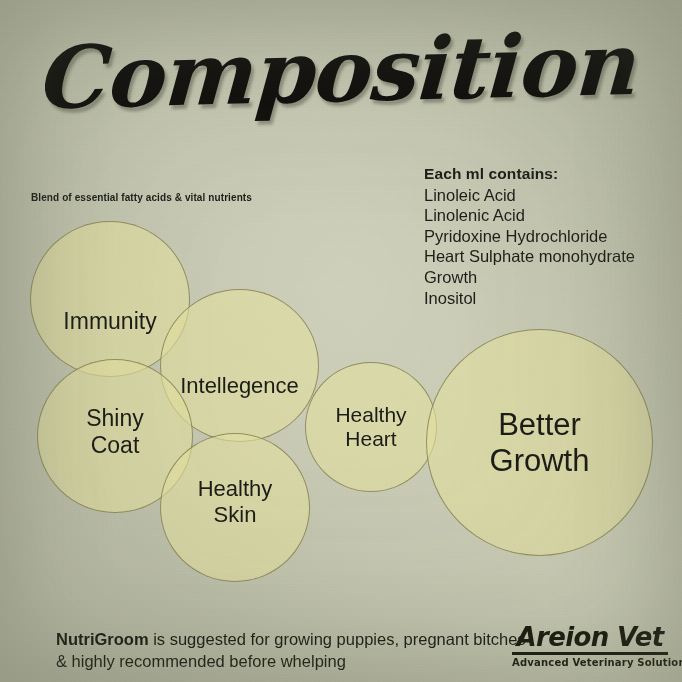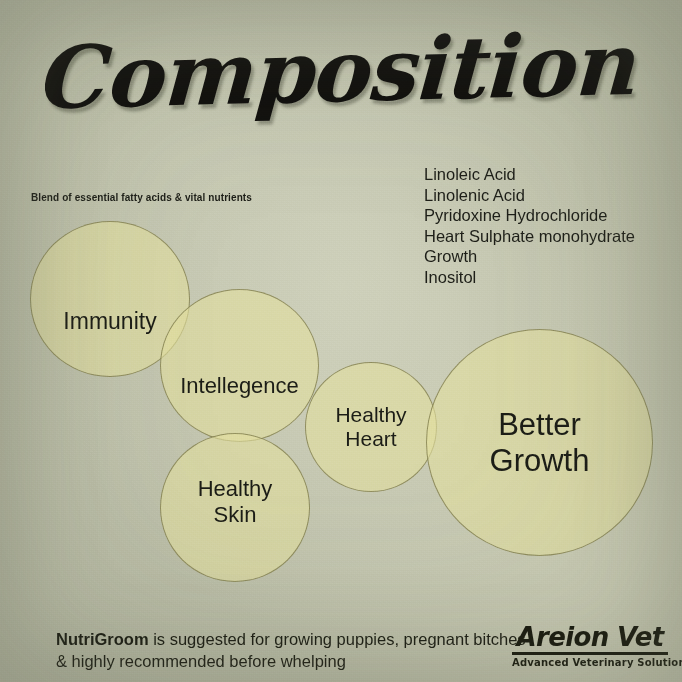--- a/index.html
+++ b/index.html
@@ -166,38 +166,42 @@
 </head>
 <body>
 
 <div id="poster">
 
   <div class="title">Composition</div>
 
   <div class="blend-line">Blend of essential fatty acids &amp; vital nutrients</div>
 
   <div class="contains">
+    <div class="heading">Each ml contains:</div>
     <div>Linoleic Acid</div>
     <div>Linolenic Acid</div>
     <div>Pyridoxine Hydrochloride</div>
     <div>Heart Sulphate monohydrate</div>
     <div>Growth</div>
     <div>Inositol</div>
   </div>
 
   <div id="venn">
 
     <div class="circle c-immunity">
       <span class="lbl">Immunity</span>
     </div>
 
     <div class="circle c-intellegence">
       <span class="lbl">Intellegence</span>
     </div>
 
+    <div class="circle c-shinycoat">
+      <span class="lbl">Shiny<br>Coat</span>
+    </div>
 
     <div class="circle c-healthyskin">
       <span class="lbl">Healthy<br>Skin</span>
     </div>
 
     <div class="circle c-healthyheart">
       <span class="lbl">Healthy<br>Heart</span>
     </div>
 
     <div class="circle c-bettergrowth">

